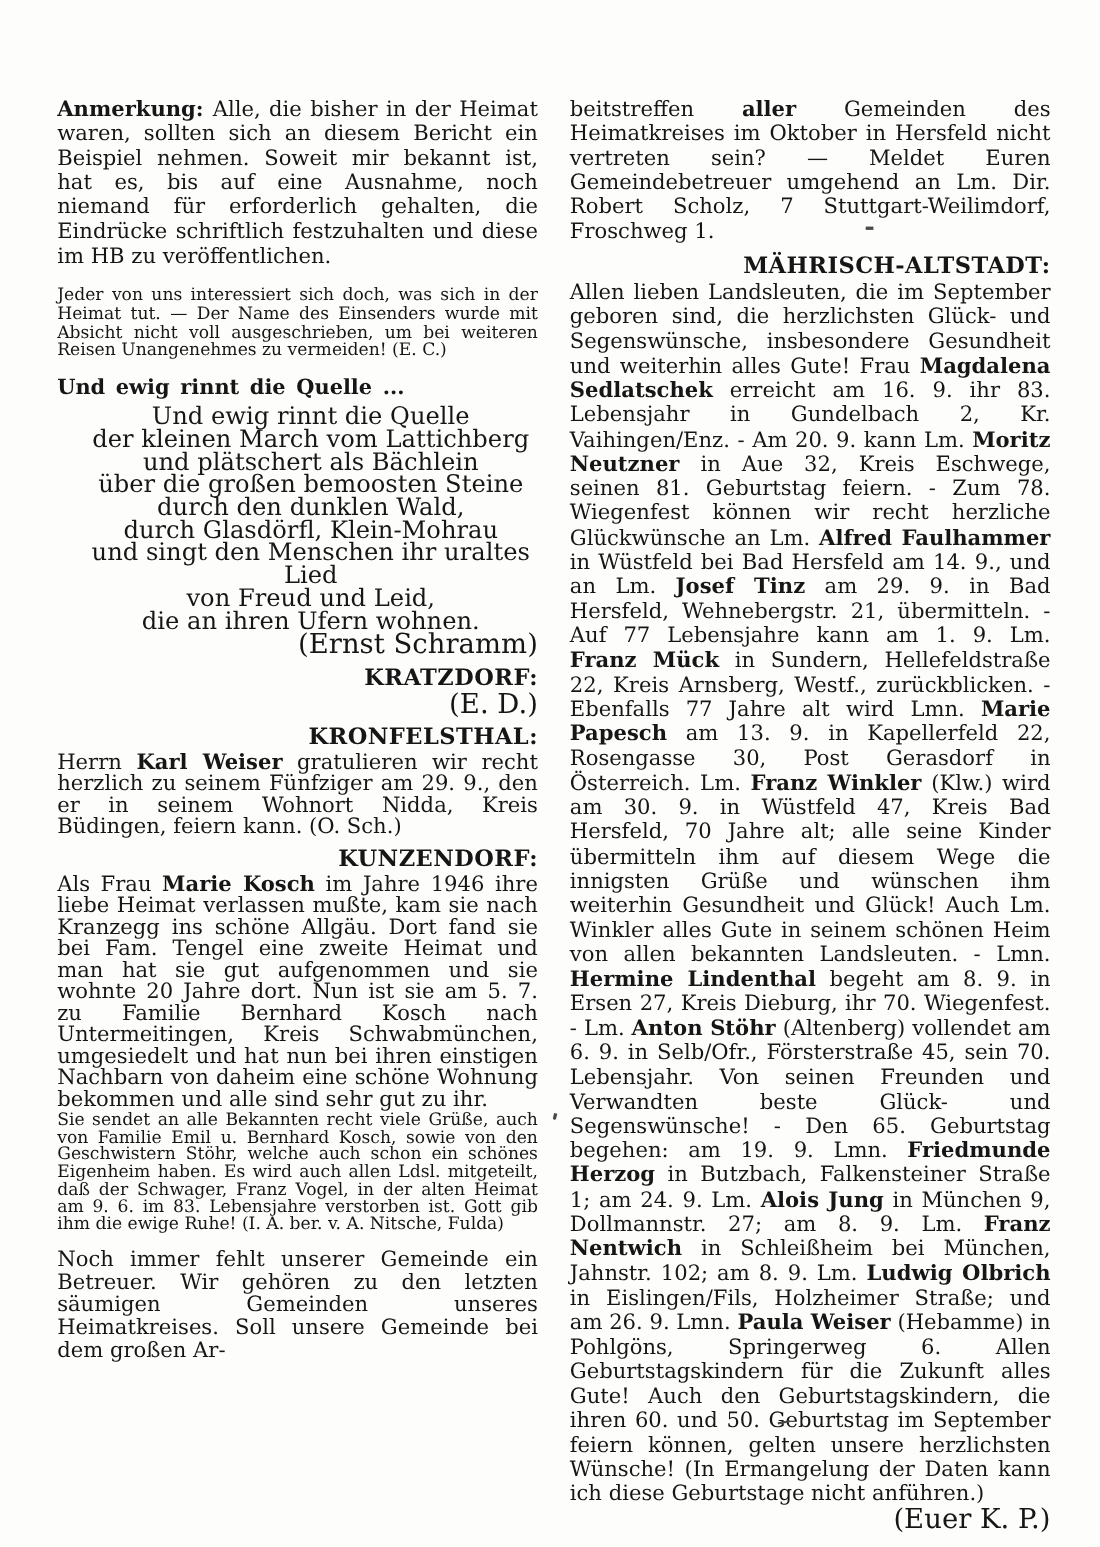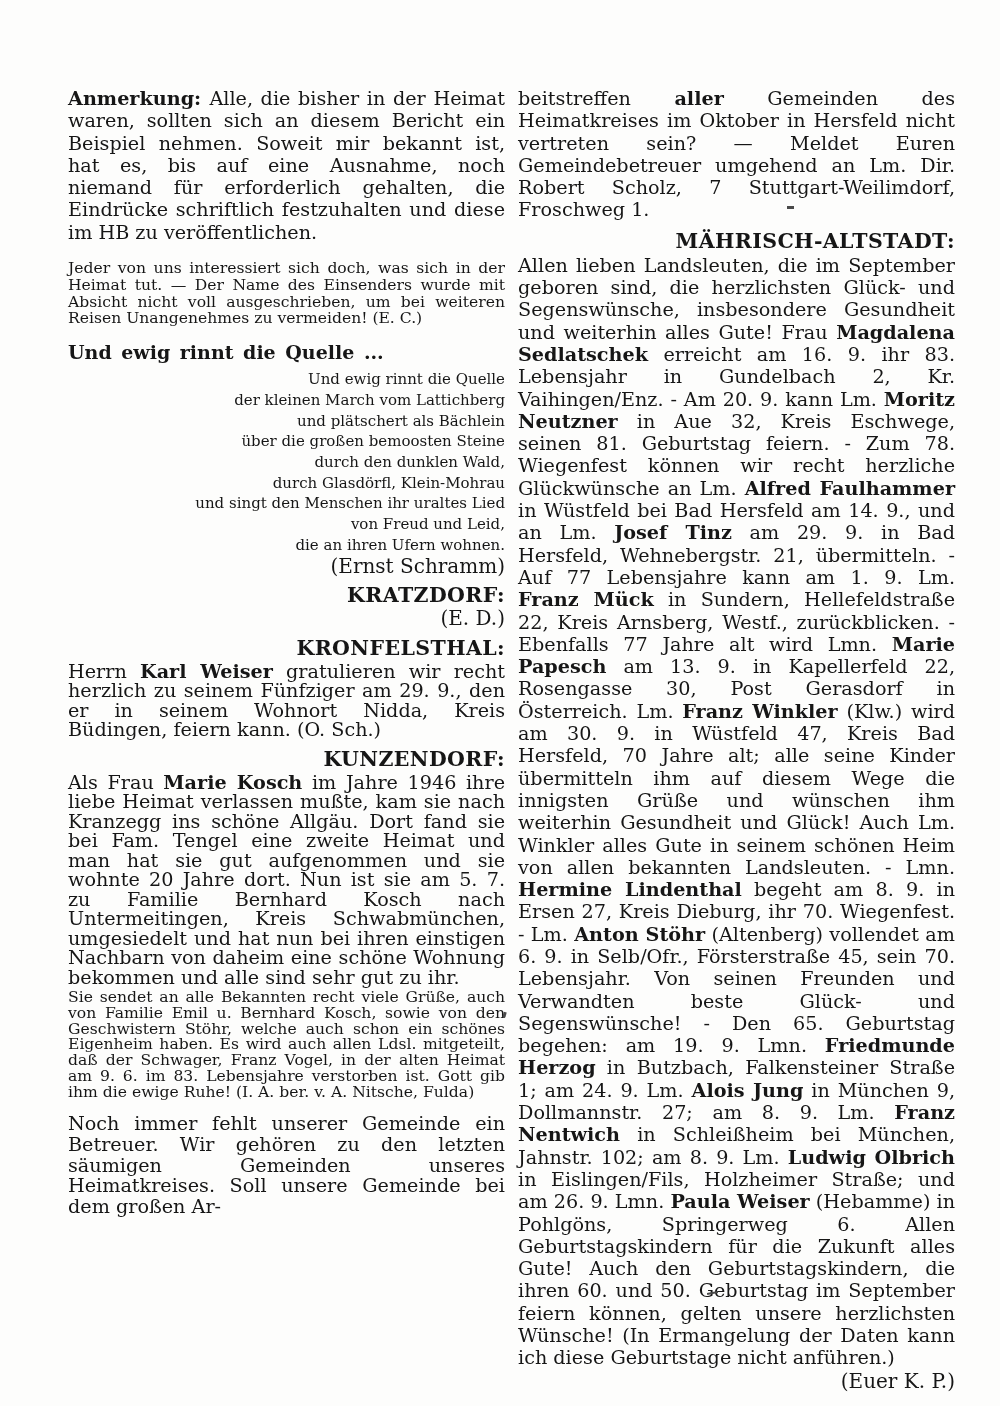--- a/index.html
+++ b/index.html
@@ -12,21 +12,21 @@
     overflow:hidden;
     -webkit-font-smoothing:antialiased;
   }
   .col {
     position:absolute;
     top:88px;
     width:437px;
     text-align:justify;
     hyphens:auto;
   }
-  .col-left  { left:68px; }
+  .col-left  { left:52px; }
   .col-right { left:518px; }
   p { margin:0; }
   .body-text { font-size:19.2px; }
   .lh-a { line-height:22.3px; }   
   .lh-b { line-height:19.5px; }   
   .lh-c { line-height:20.7px; }   
   .small-text { font-size:15.6px; }
   .lh-s1 { line-height:16.8px; }
   .lh-s2 { line-height:15.7px; }
   .section-heading {
@@ -40,25 +40,25 @@
   .poem-title {
     font-weight:bold;
     font-size:19px;
     line-height:24px;
     margin:13px 0 5px 0;
     text-align:left;
     word-spacing:3px;
   }
   .poem {
     white-space:pre-line;
-    text-align:right;
+    text-align:center;
     padding-left:24px;
-    font-size:15px;
+    font-size:22px;
   }
-  .sign { text-align:right; font-size:20px; }
+  .sign { text-align:right; font-size:25px; }
   .page-number {
     text-align:right;
     font-weight:bold;
     font-size:22.5px;
     margin-top:12px;
     letter-spacing:0.5px;
   }
   b { font-weight:bold; }
   
   .speck { position:absolute; background:#4a4a4a; }

